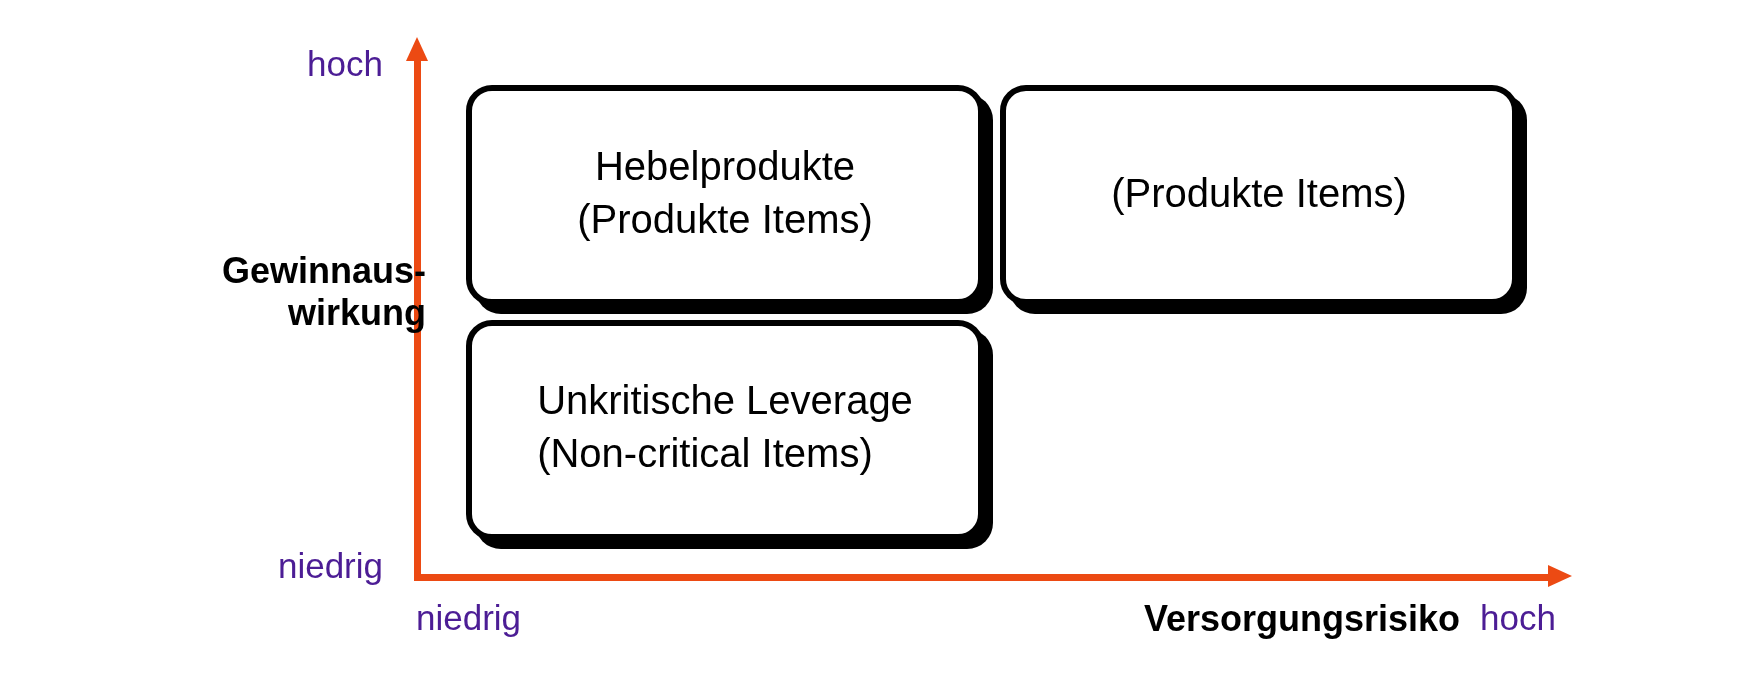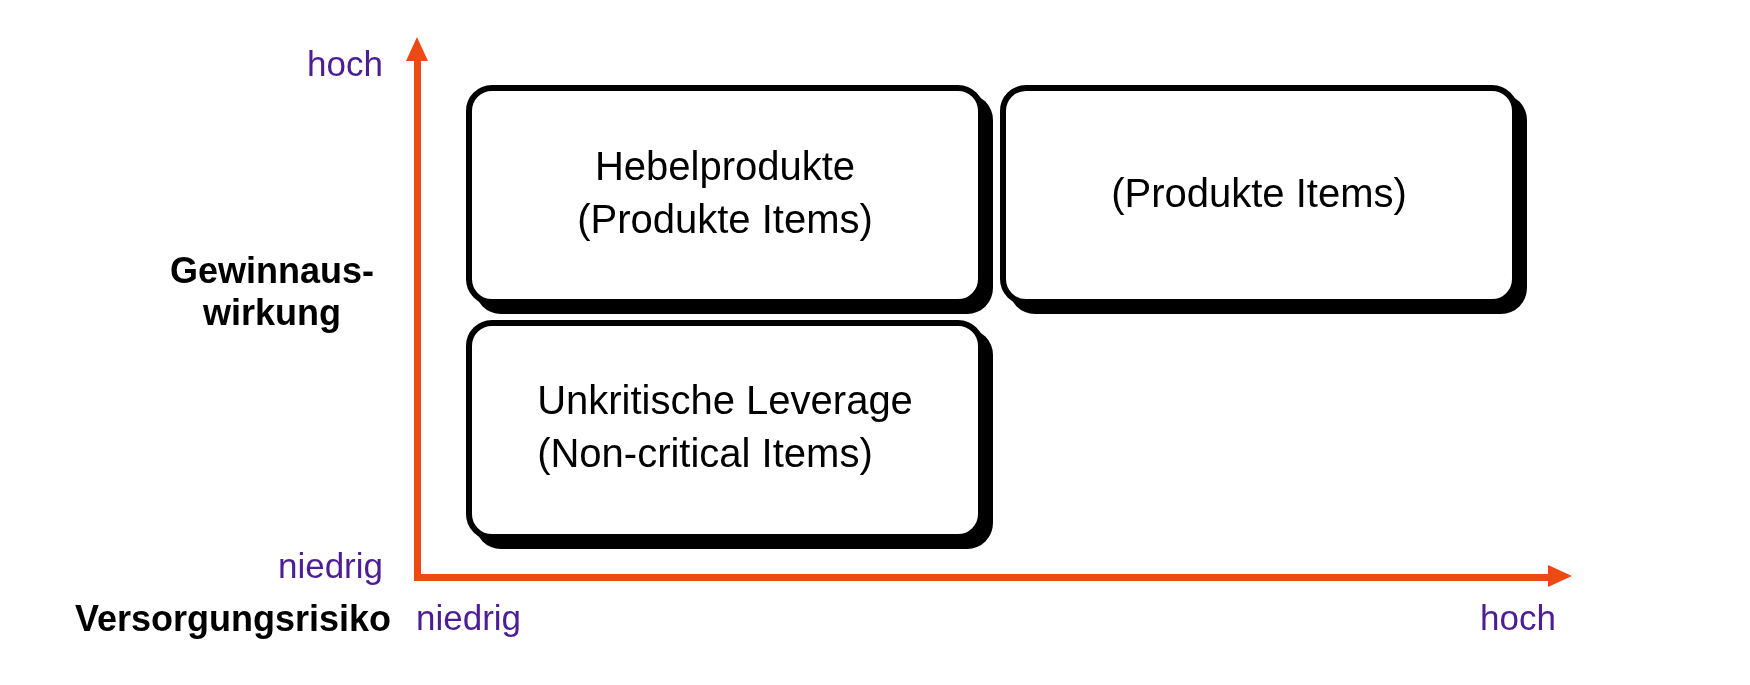--- a/index.html
+++ b/index.html
@@ -86,31 +86,30 @@
   
   .axis-title {
     position: absolute;
     font-size: 36px;
     font-weight: bold;
     color: #000000;
     line-height: 1.18;
     white-space: nowrap;
   }
   #y-axis-title {
-    right: 1376px;  
+    right: 1324px;  
     top: 250px;
-    text-align: center;
+    text-align: right;
   }
   #x-axis-title {
     left: 0;
     width: 1460px;
     top: 598px;
-    text-align: left;
+    text-align: right;
     pointer-events: none;
-    margin-left: 20px;
   }
   #x-axis-title .inner { display: inline-block; margin-left: 55px; }
 
   
   #matrix {
     position: absolute;
     left: 466px;
     top: 85px;
     width: 1060px;
     height: 460px;

